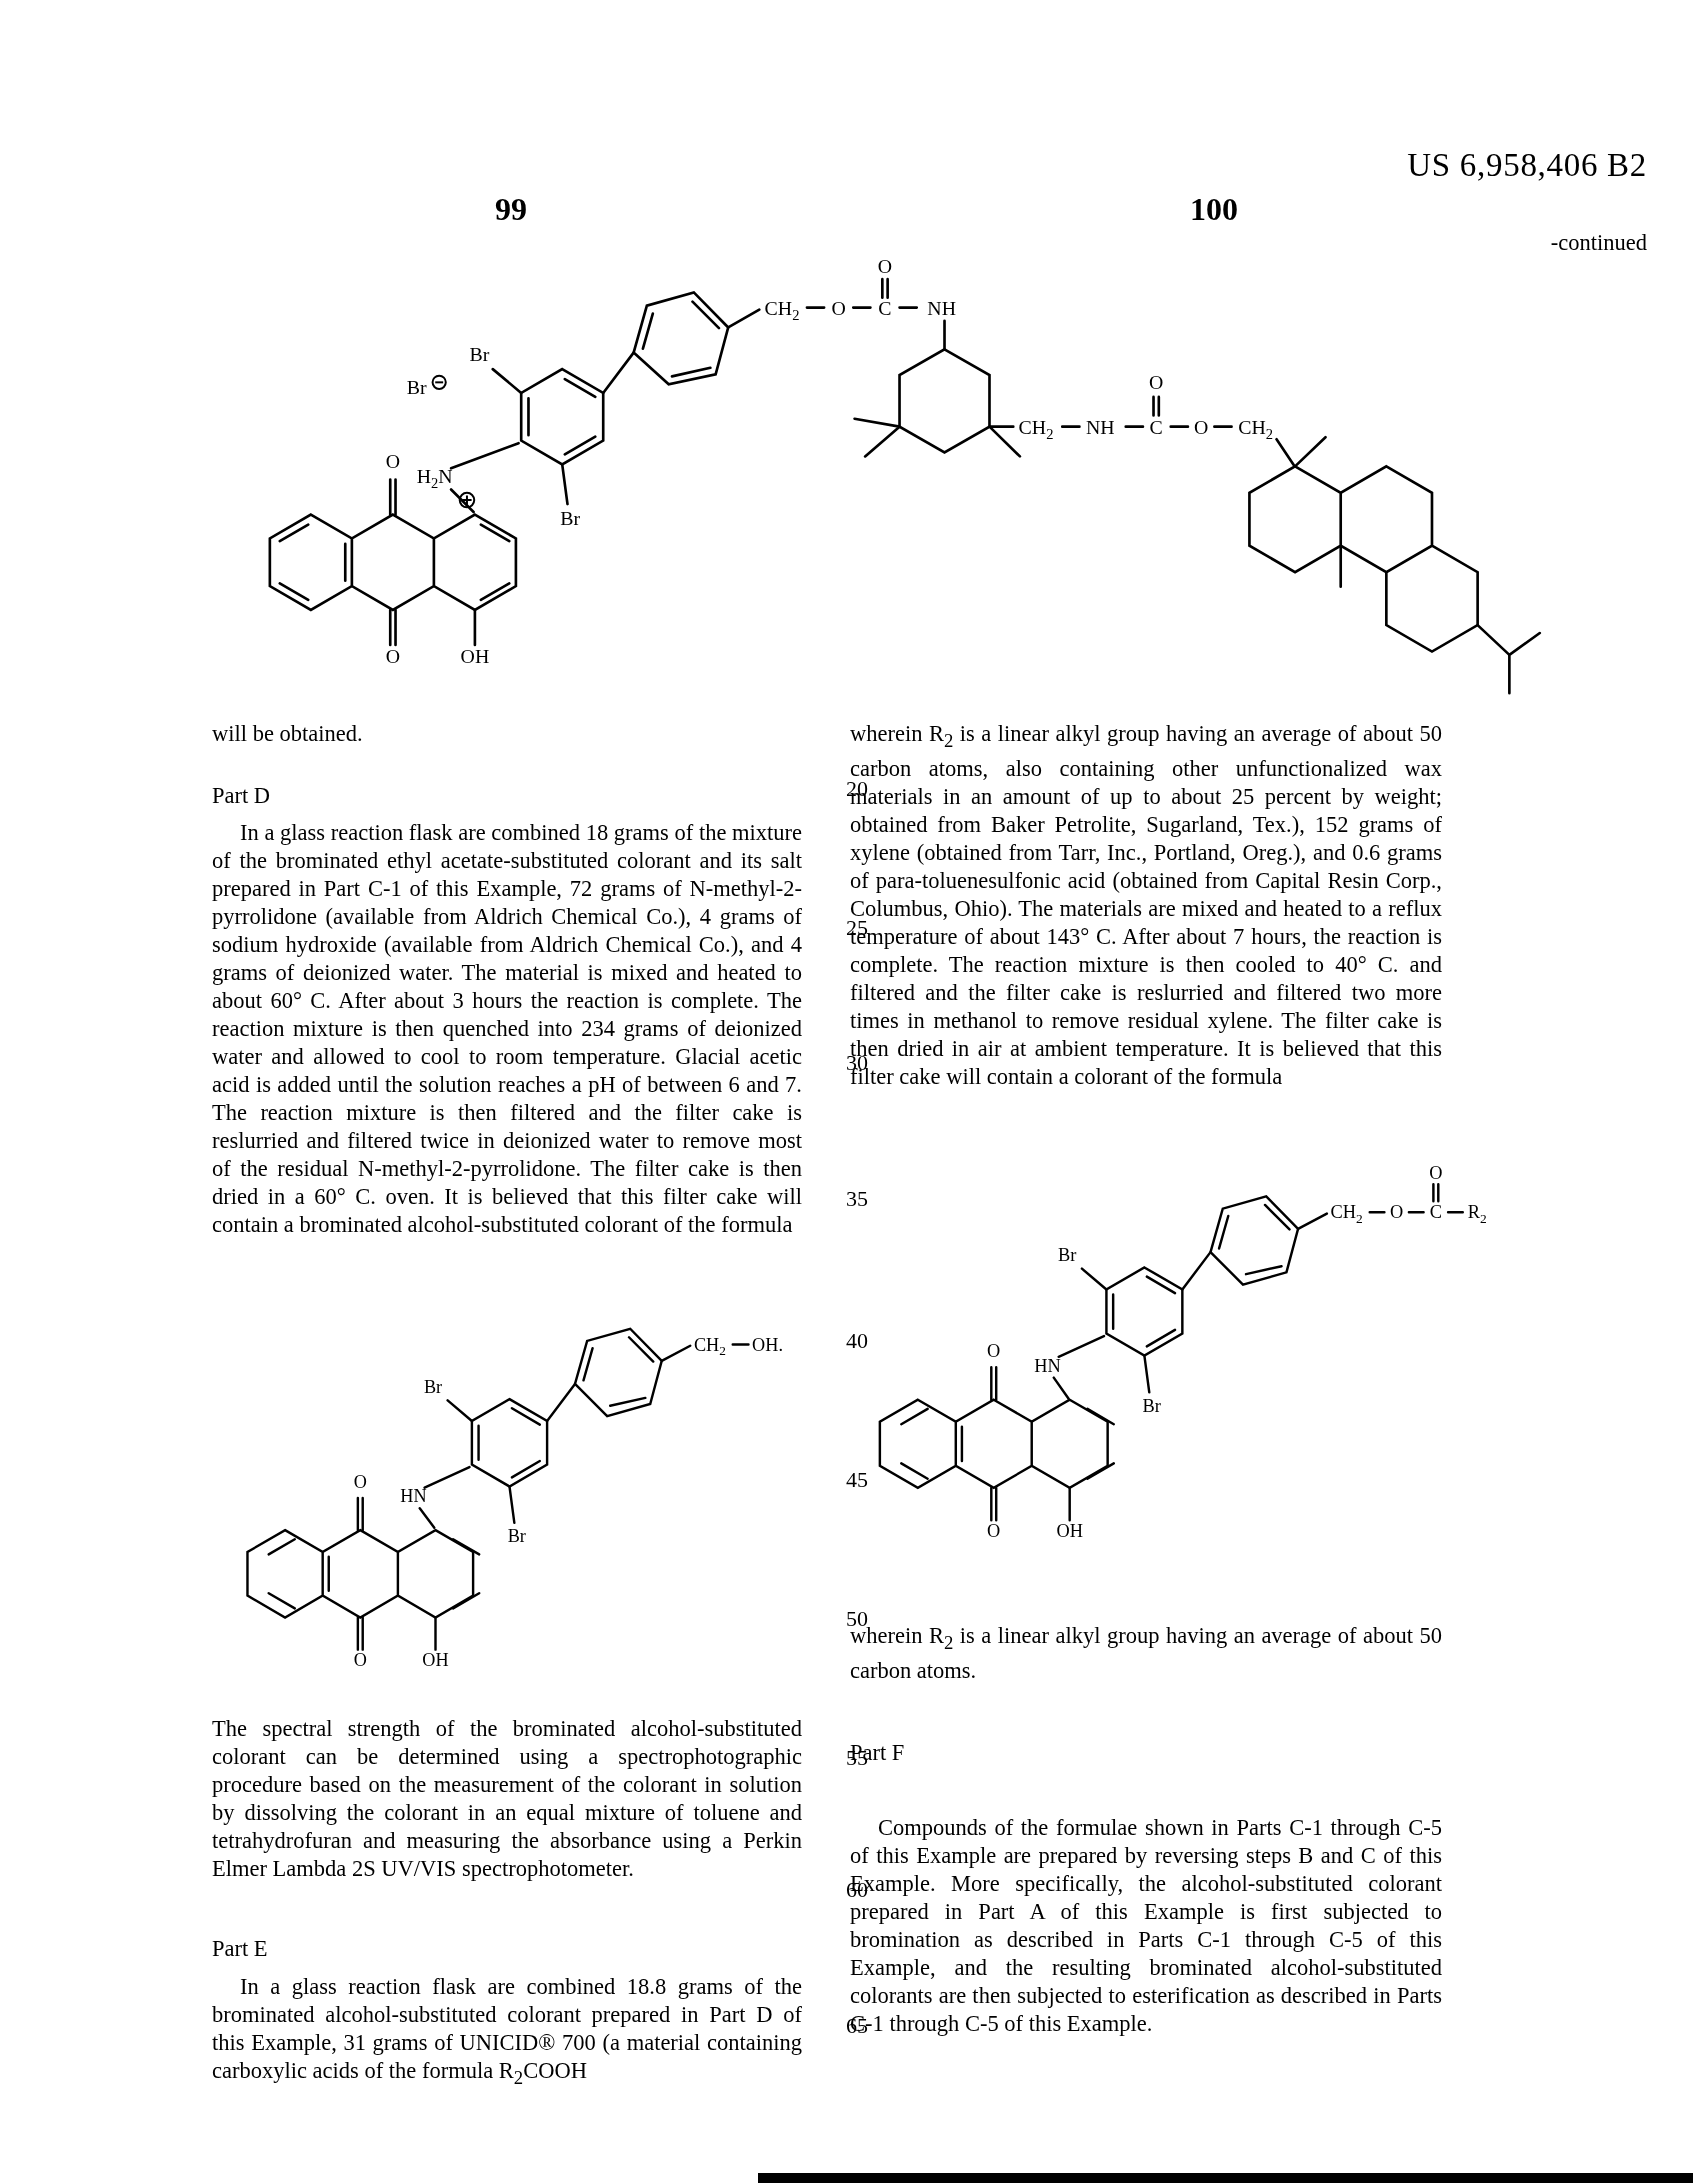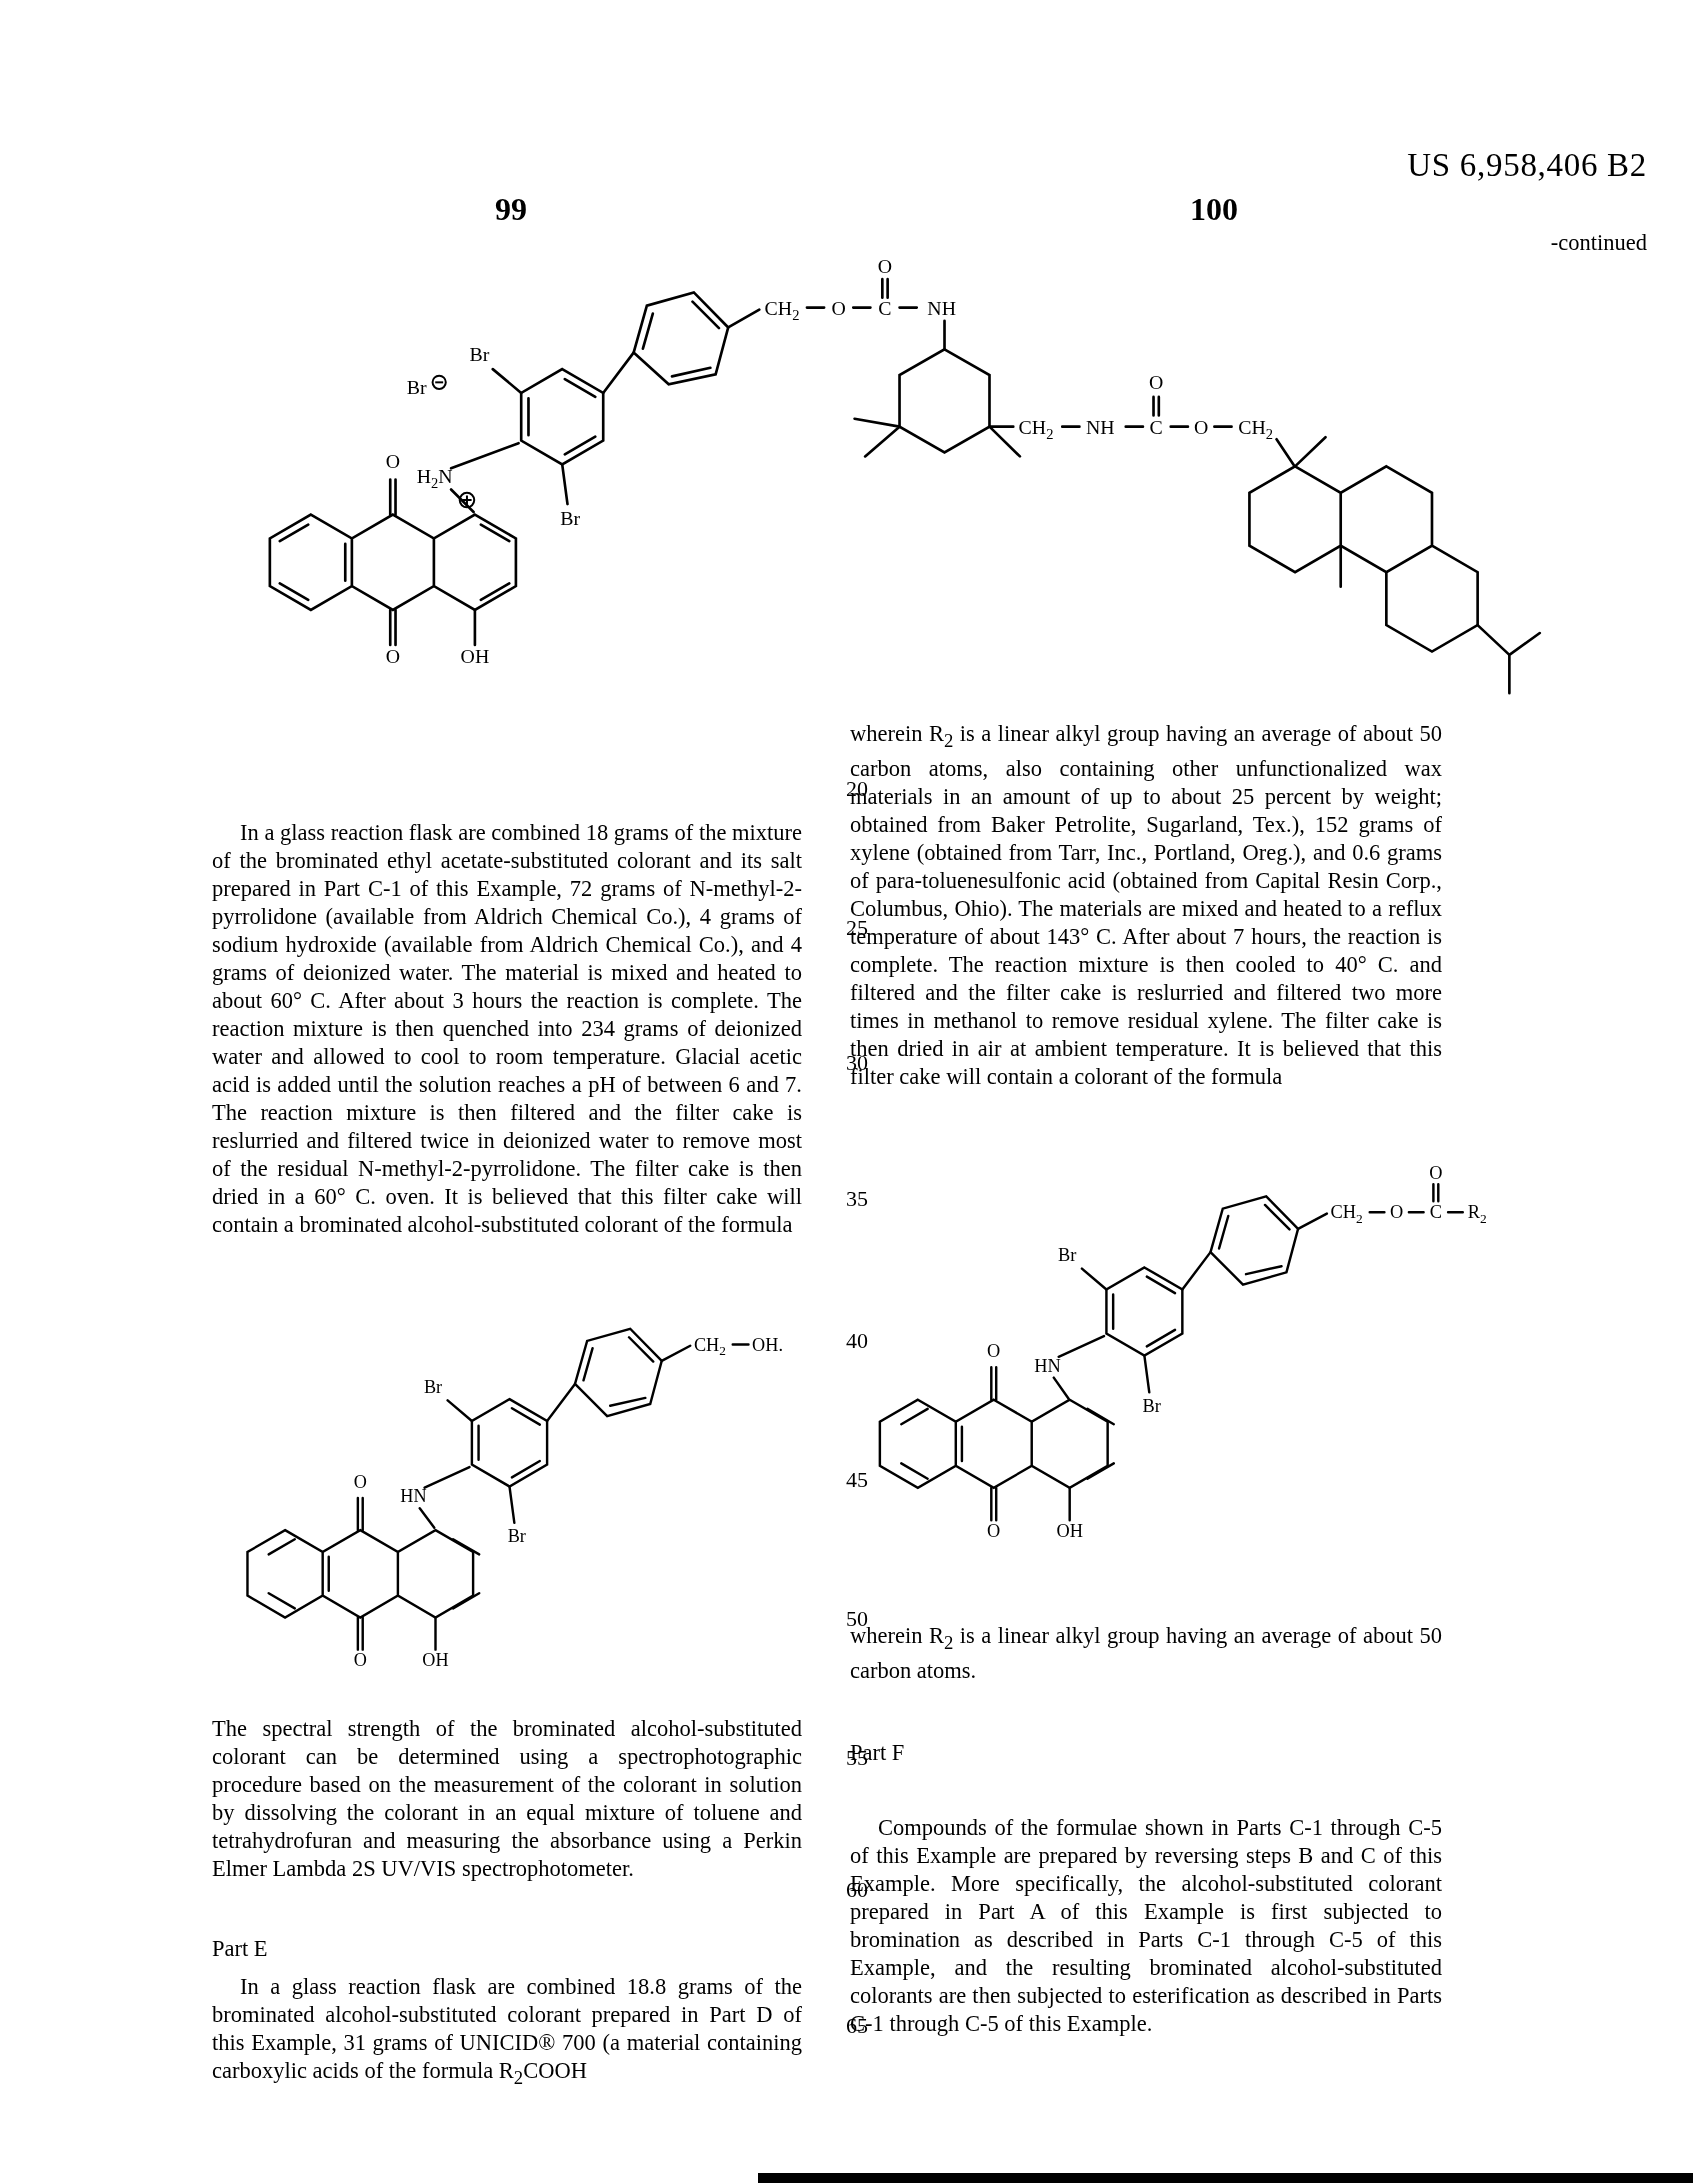--- a/index.html
+++ b/index.html
@@ -77,20 +77,22 @@
     <text x="1008" y="22" text-anchor="middle"><tspan>O</tspan></text>
     <text x="1072" y="86"><tspan>NH</tspan></text>
     <text x="1210" y="266"><tspan>CH</tspan><tspan class="sub" dy="7">2</tspan></text>
     <text x="1312" y="266"><tspan>NH</tspan></text>
     <text x="1418" y="266" text-anchor="middle"><tspan>C</tspan></text>
     <text x="1418" y="198" text-anchor="middle"><tspan>O</tspan></text>
     <text x="1486" y="266" text-anchor="middle"><tspan>O</tspan></text>
     <text x="1542" y="266"><tspan>CH</tspan><tspan class="sub" dy="7">2</tspan></text>
   </svg>
 
+  <div class="abs col leftcol" style="top:720px">will be obtained.</div>
+  <div class="abs col leftcol center part-heading" style="top:782px">Part D</div>
   <div class="abs col leftcol indent" style="top:819px">In a glass reaction flask are combined 18 grams of the mixture of the brominated ethyl acetate-substituted colorant and its salt prepared in Part C-1 of this Example, 72 grams of N-methyl-2-pyrrolidone (available from Aldrich Chemical Co.), 4 grams of sodium hydroxide (available from Aldrich Chemical Co.), and 4 grams of deionized water. The material is mixed and heated to about 60° C. After about 3 hours the reaction is complete. The reaction mixture is then quenched into 234 grams of deionized water and allowed to cool to room temperature. Glacial acetic acid is added until the solution reaches a pH of between 6 and 7. The reaction mixture is then filtered and the filter cake is reslurried and filtered twice in deionized water to remove most of the residual N-methyl-2-pyrrolidone. The filter cake is then dried in a 60° C. oven. It is believed that this filter cake will contain a brominated alcohol-substituted colorant of the formula</div>
 
   <svg style="left:212px;top:1313px" width="595" height="370" viewBox="0 0 980 610">
     <g>
       <path class="stroke" d="M120,358 L182,394 L182,466 L120,502 L58,466 L58,394 Z M244,358 L306,394 L306,466 L244,502 L182,466 L182,394 Z M368,358 L430,394 L430,466 L368,502 L306,466 L306,394 Z"></path>
       <path class="stroke" d="M490,142 L552,178 L552,250 L490,286 L428,250 L428,178 Z"></path>
       <path class="stroke" d="M598,117 L651,170 L722,150 L741,79 L689,26 L618,46 Z"></path>
     </g>
     <path class="stroke" d="M368,502 L368,555 M342,322 L366,354 M350,288 L424,254 M428,178 L388,144 M490,286 L498,346 M552,178 L598,117 M741,79 L788,54 M858,52 L884,52"></path>
     <path class="stroke" d="M240,305 L240,358 M248,305 L248,358 M240,502 L240,555 M248,502 L248,555 M192,402 L192,458 M136,373 L93,398 M93,462 L136,487 M397,373 L440,398 M440,462 L397,487 M494,157 L540,184 M540,244 L494,271 M439,242 L439,186 M656,153 L714,140 M727,80 L687,40 M627,58 L612,111"></path>

